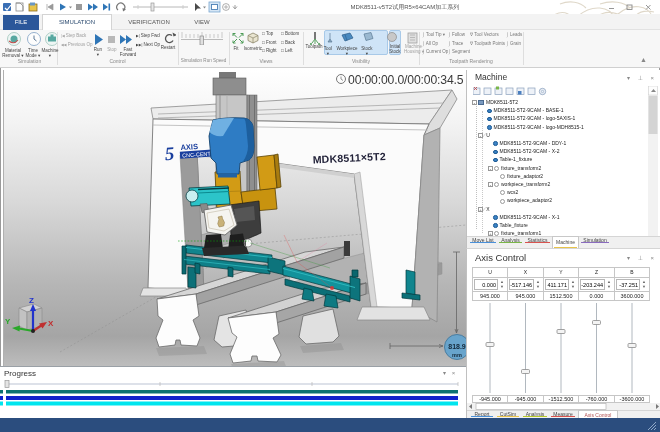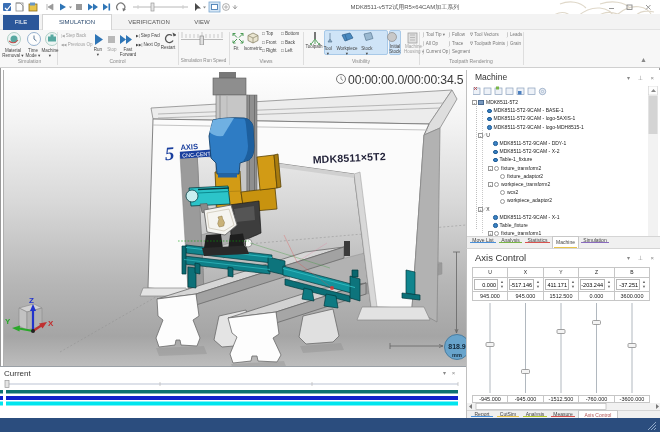--- a/index.html
+++ b/index.html
@@ -363,21 +363,21 @@
 <circle cx="454" cy="277" r="12.5" fill="#68a4cc" stroke="#4a7da0" stroke-width="1"></circle>
 <text x="454" y="279" font-size="7" font-weight="bold" fill="#13293a" text-anchor="middle">818.9</text>
 <text x="454" y="286.5" font-size="5.5" font-weight="bold" fill="#13293a" text-anchor="middle">mm</text>
 
 <circle cx="338" cy="9" r="4.5" fill="none" stroke="#777" stroke-width="1"></circle>
 <path d="M338,6.5 v2.5 l2,1.5" stroke="#777" stroke-width="0.8" fill="none"></path>
 <text x="345" y="14" font-size="12.2" fill="#3a3a3a" letter-spacing="-0.15">00:00:00.0/00:00:34.5</text>
 <line x1="0.5" y1="0" x2="0.5" y2="296" stroke="#b0b0b0" stroke-width="1"></line>
 </svg>
 <div id="progress">
-<div class="abs" style="left:4px;top:2px;font-size:8px;color:#333">Current</div>
+<div class="abs" style="left:4px;top:2px;font-size:8px;color:#333">Progress</div>
 <div class="abs" style="left:443px;top:2px;font-size:6px;color:#888;letter-spacing:2px">▾ ×</div>
 <svg class="abs" style="left:0;top:12px" width="466" height="40">
 <line x1="6" y1="5" x2="458" y2="5" stroke="#aab4c8" stroke-width="0.8"></line>
 <line x1="160" y1="3" x2="160" y2="7" stroke="#b8b8b8" stroke-width="0.7"></line>
 <line x1="312" y1="3" x2="312" y2="7" stroke="#b8b8b8" stroke-width="0.7"></line>
 <line x1="458" y1="3" x2="458" y2="7" stroke="#b8b8b8" stroke-width="0.7"></line>
 <rect x="5" y="1.5" width="4" height="7" fill="#e4e4e4" stroke="#999" stroke-width="0.7"></rect>
 <rect x="6" y="11" width="452" height="3.5" fill="#0d7272"></rect>
 <rect x="6" y="17" width="452" height="4" fill="#1122cc"></rect>
 <rect x="6" y="22.5" width="452" height="4" fill="#00e5ee"></rect>

